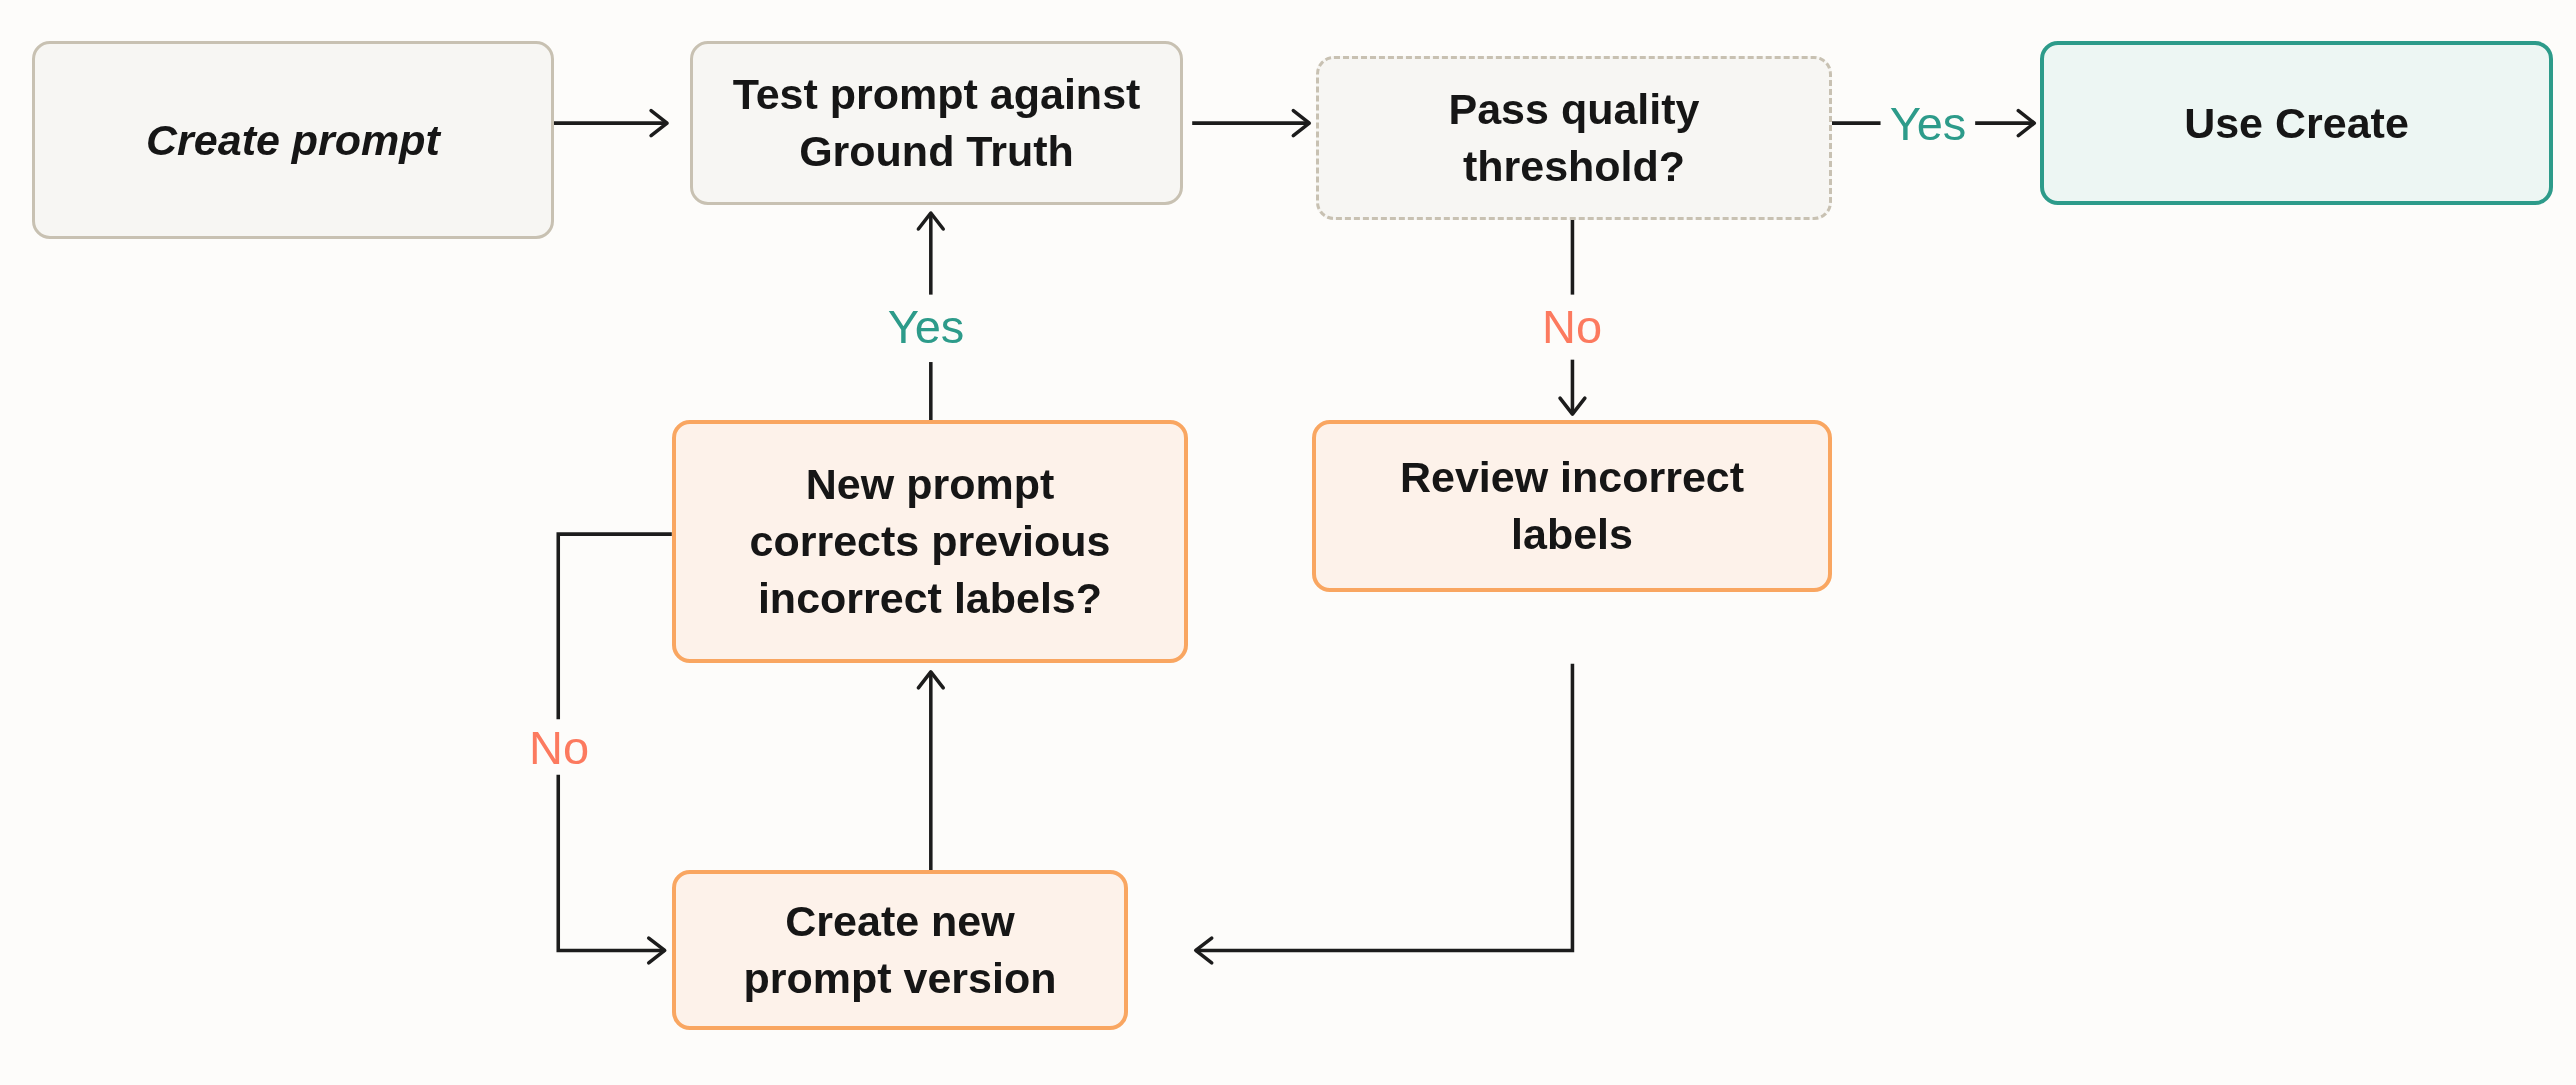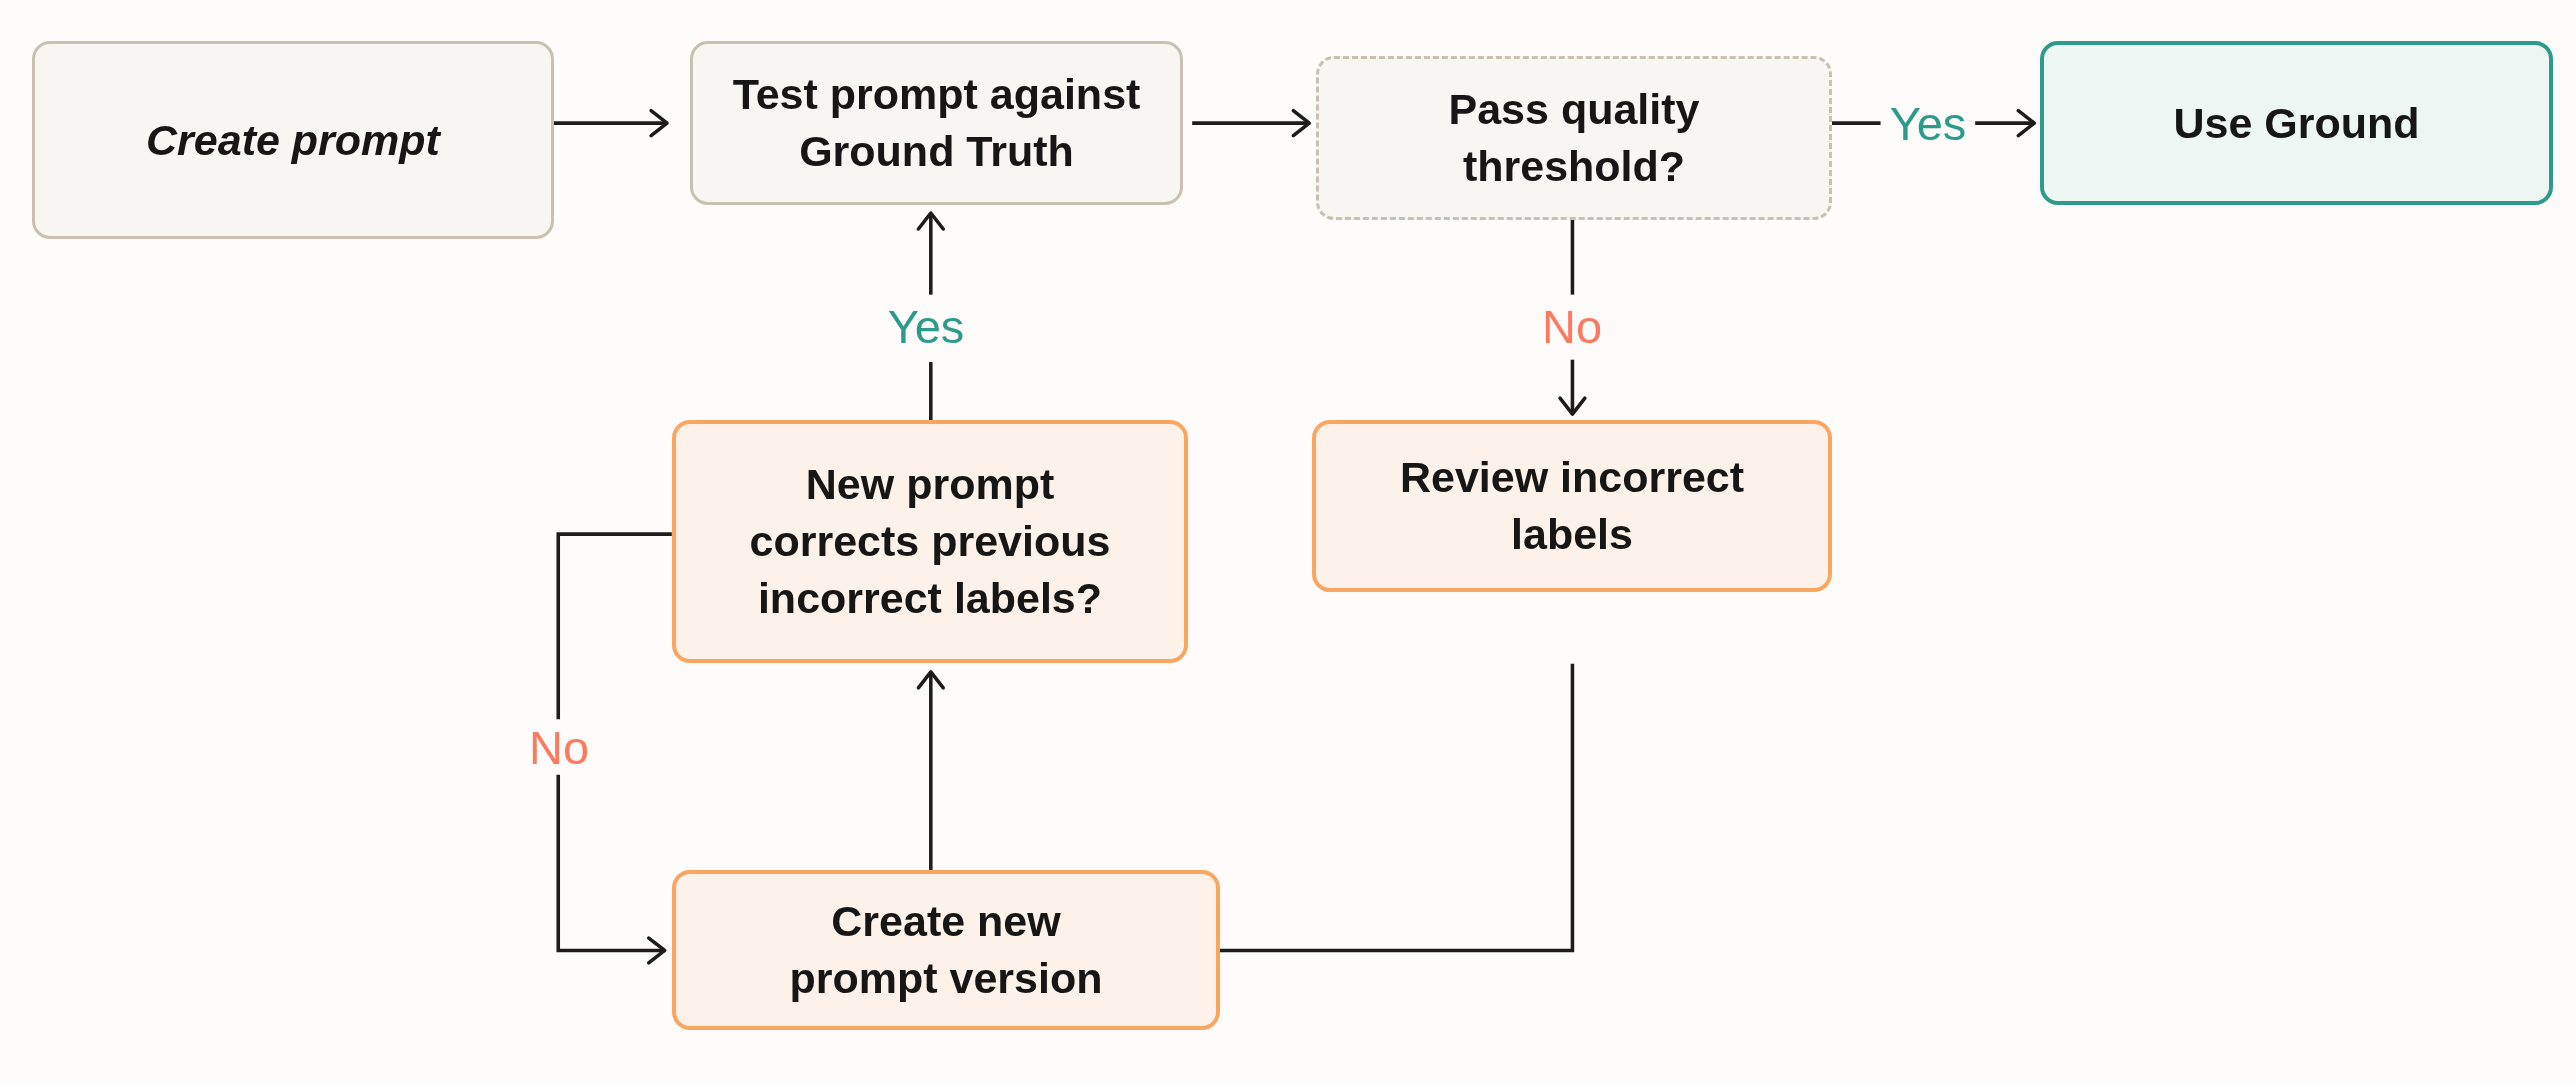--- a/index.html
+++ b/index.html
@@ -86,35 +86,35 @@
     <span class="lbl">Test prompt against
 Ground Truth</span>
   </div>
 
   <div class="node neutral-dashed" style="left:1316px; top:56px; width:516px; height:164px;">
     <span class="lbl">Pass quality
 threshold?</span>
   </div>
 
   <div class="node teal" style="left:2040px; top:41px; width:513px; height:164px;">
-    <span class="lbl">Use Ground</span>
+    <span class="lbl">Use Create</span>
   </div>
 
   <div class="node orange" style="left:672px; top:420px; width:516px; height:243px;">
     <span class="lbl">New prompt
 corrects previous
 incorrect labels?</span>
   </div>
 
   <div class="node orange" style="left:1312px; top:420px; width:520px; height:172px;">
     <span class="lbl">Review incorrect
 labels</span>
   </div>
 
-  <div class="node orange" style="left:672px; top:870px; width:548px; height:160px;">
+  <div class="node orange" style="left:672px; top:870px; width:456px; height:160px;">
     <span class="lbl">Create new
 prompt version</span>
   </div>
 
   <div class="edge-label yes" style="left:1928px; top:123px;">Yes</div>
 
   <div class="edge-label no" style="left:1572px; top:326px;">No</div>
 
   <div class="edge-label yes" style="left:926px; top:326px;">Yes</div>
 

